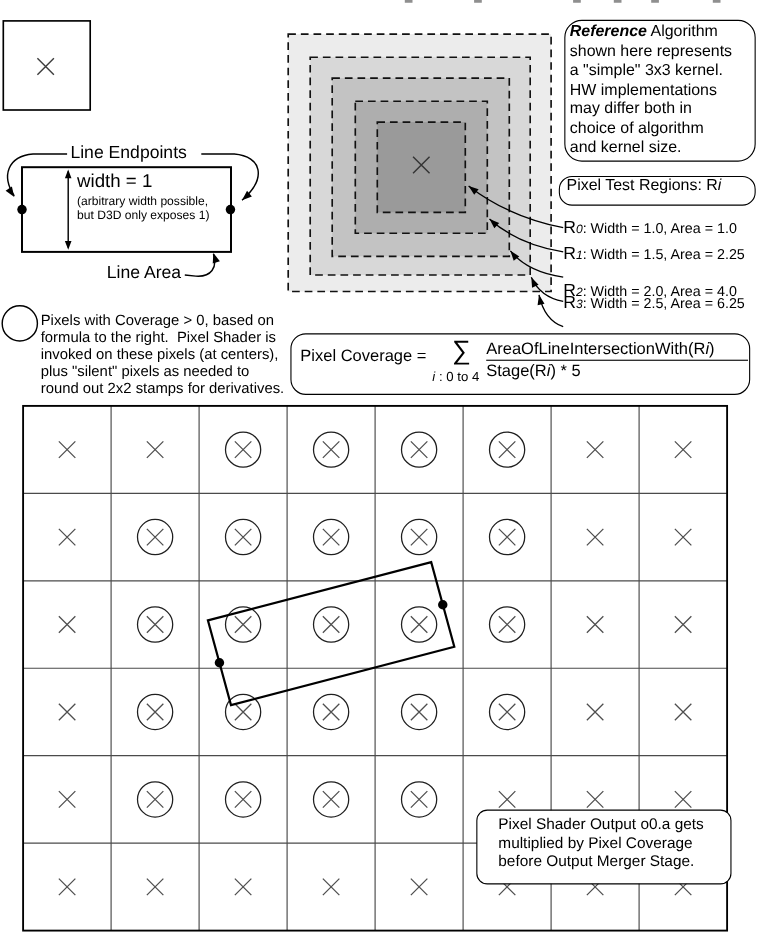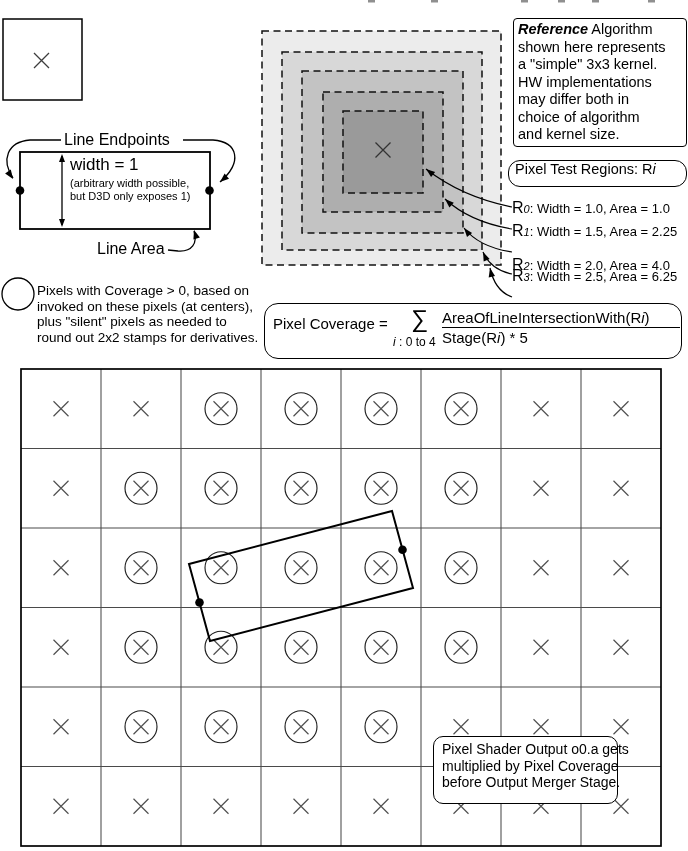--- a/index.html
+++ b/index.html
@@ -10,38 +10,38 @@
   .txt{position:absolute;z-index:2;white-space:pre}
   .tline{white-space:pre}
   .pixel-legend{left:88px;top:17px;font-size:16px;line-height:22.5px}
   .pixel-legend .ind{padding-left:20px}
   .endpoints-label{left:64px;top:131px;font-size:16px}
   .width-label{left:70px;top:155px;font-size:17px}
   .width-note{left:70px;top:177px;font-size:11px;line-height:13px}
   .area-label{left:97px;top:240px;font-size:16px}
   .coverage-note{left:37px;top:283px;font-size:13.5px;line-height:15.5px}
   .box{position:absolute;z-index:2;background:#fff;border:1.6px solid #000}
-  .reference-box{left:513px;top:18px;width:174px;height:129px;border-radius:4px;
+  .reference-box{left:513px;top:18px;width:174px;height:129px;border-radius:16px;
                  font-size:14.5px;line-height:17.5px;padding:2px 0 0 4px}
   .bi{font-weight:bold;font-style:italic}
   .regions-title{left:508px;top:160px;width:179px;height:27px;border-radius:12px;
                  font-size:14.5px;display:flex;align-items:flex-start;padding-left:6px}
   .region-item{position:absolute;left:512px;z-index:2;white-space:pre}
   .r-big{font-size:16px}
   .r-idx{font-size:11px;font-style:italic}
   .r-rest{font-size:13px}
   .formula-box{left:264px;top:303px;width:418px;height:56px;border-radius:14px}
   .f-lhs{position:absolute;left:8px;top:11px;font-size:15px}
   .f-sigma{position:absolute;left:146px;top:2px;font-size:24px;line-height:26px}
   .f-sub{position:absolute;left:128px;top:31px;font-size:12px;white-space:pre}
   .f-frac{position:absolute;left:177px;top:5px;width:238px;text-align:left}
   .f-num{font-size:15px;border-bottom:1.6px solid #000;padding-bottom:1px}
   .f-den{font-size:15px;padding-top:1px}
-  .shader-note{left:433px;top:736px;width:185px;height:68px;border-radius:10px;
-               font-size:14px;line-height:16.5px;padding:4px 0 0 8px;z-index:3}
+  .shader-note{left:433px;top:736px;width:232px;height:68px;border-radius:10px;
+               font-size:14px;line-height:16.5px;padding:4px 0 0 19px;z-index:3}
 </style>
 </head>
 <body>
 
 <div id="canvas">
 
   <svg id="shapes" width="688" height="851" viewBox="0 0 688 851">
       <g>
         <rect x="368" y="0" width="7" height="2.5" fill="#8f8f8f"></rect>
         <rect x="431" y="0" width="7" height="2.5" fill="#8f8f8f"></rect>
@@ -187,21 +187,21 @@
         <circle cx="402.5" cy="549.8" r="4.3" fill="#000"></circle>
       </g>
     </svg>
 
 
   <div class="txt endpoints-label">Line Endpoints</div>
   <div class="txt width-label">width = 1</div>
   <div class="txt width-note"><div class="tline">(arbitrary width possible,</div><div class="tline">but D3D only exposes 1)</div></div>
   <div class="txt area-label">Line Area</div>
 
-  <div class="txt coverage-note"><div class="tline">Pixels with Coverage &gt; 0, based on</div><div class="tline">invoked on these pixels (at centers),</div><div class="tline">plus "silent" pixels as needed to</div><div class="tline">round out 2x2 stamps for derivatives.</div></div>
+  <div class="txt coverage-note"><div class="tline">Pixels with Coverage &gt; 0, based on</div><div class="tline">formula to the right.  Pixel Shader is</div><div class="tline">invoked on these pixels (at centers),</div><div class="tline">plus "silent" pixels as needed to</div><div class="tline">round out 2x2 stamps for derivatives.</div></div>
 
   <div class="box reference-box">
     <div class="tline"><span class="bi">Reference</span><span> Algorithm</span></div>
     <div>
         <div class="tline">shown here represents</div>
         <div class="tline">a "simple" 3x3 kernel.</div>
         <div class="tline">HW implementations</div>
         <div class="tline">may differ both in</div>
         <div class="tline">choice of algorithm</div>
         <div class="tline">and kernel size.</div>

